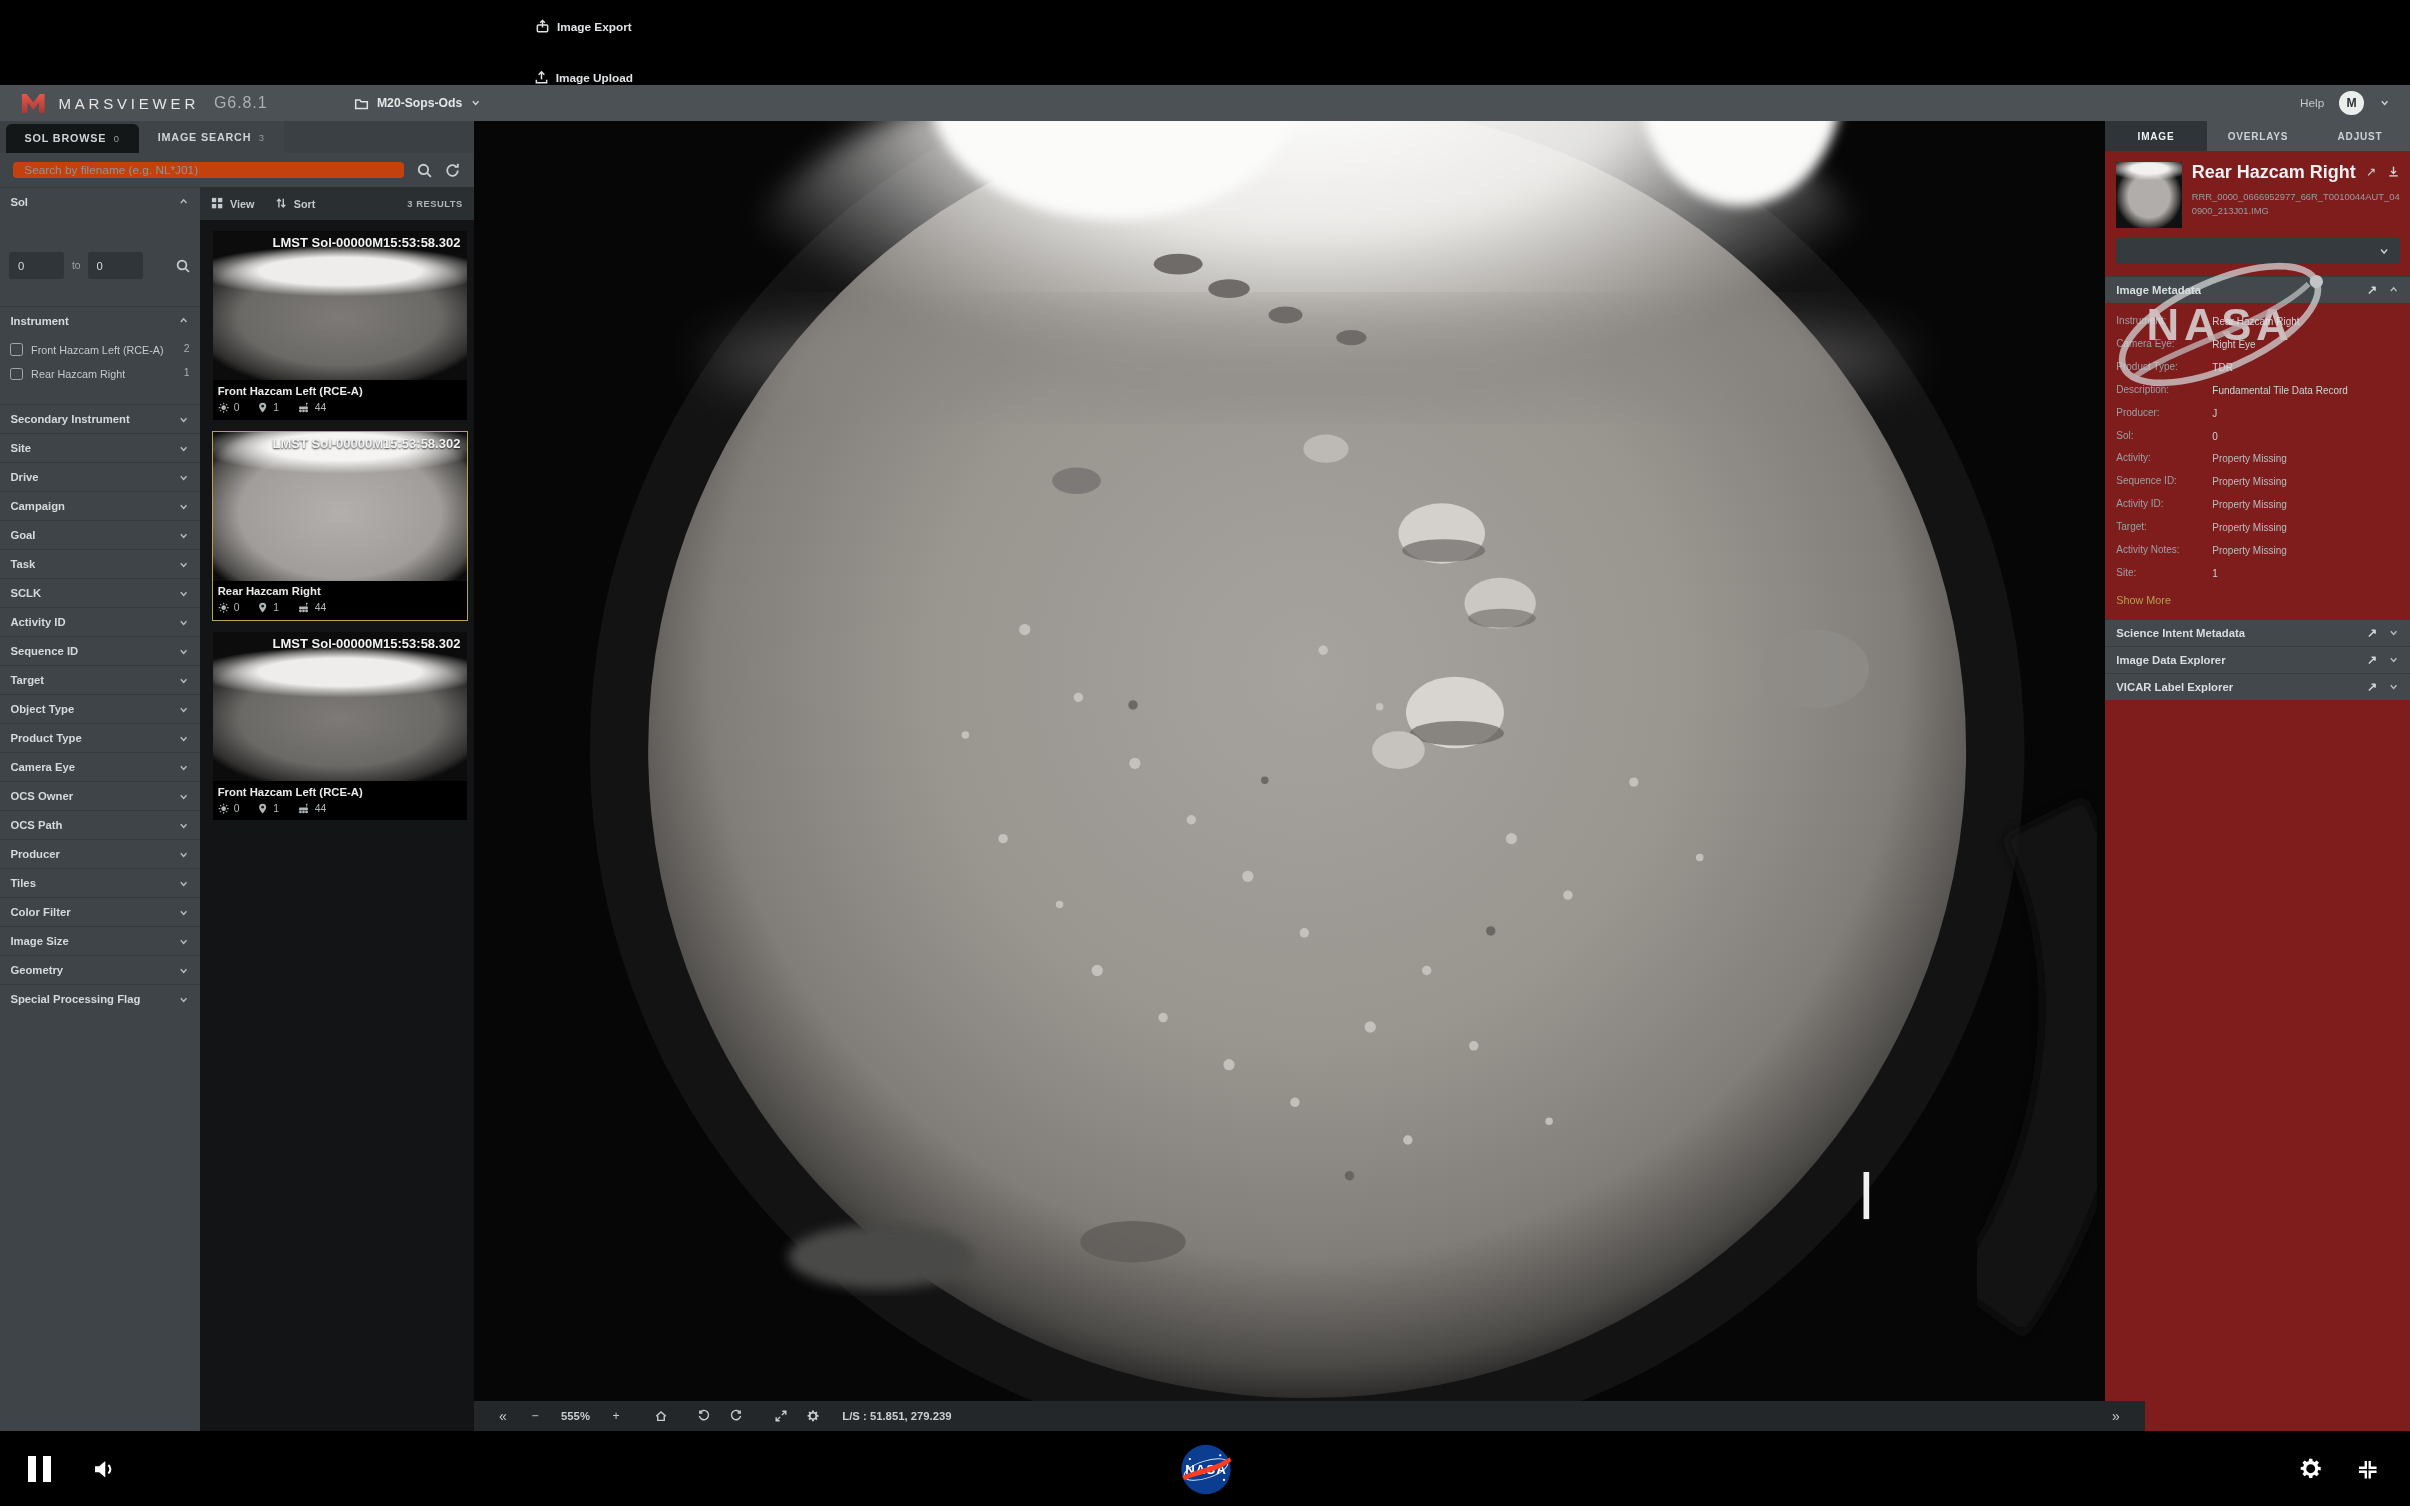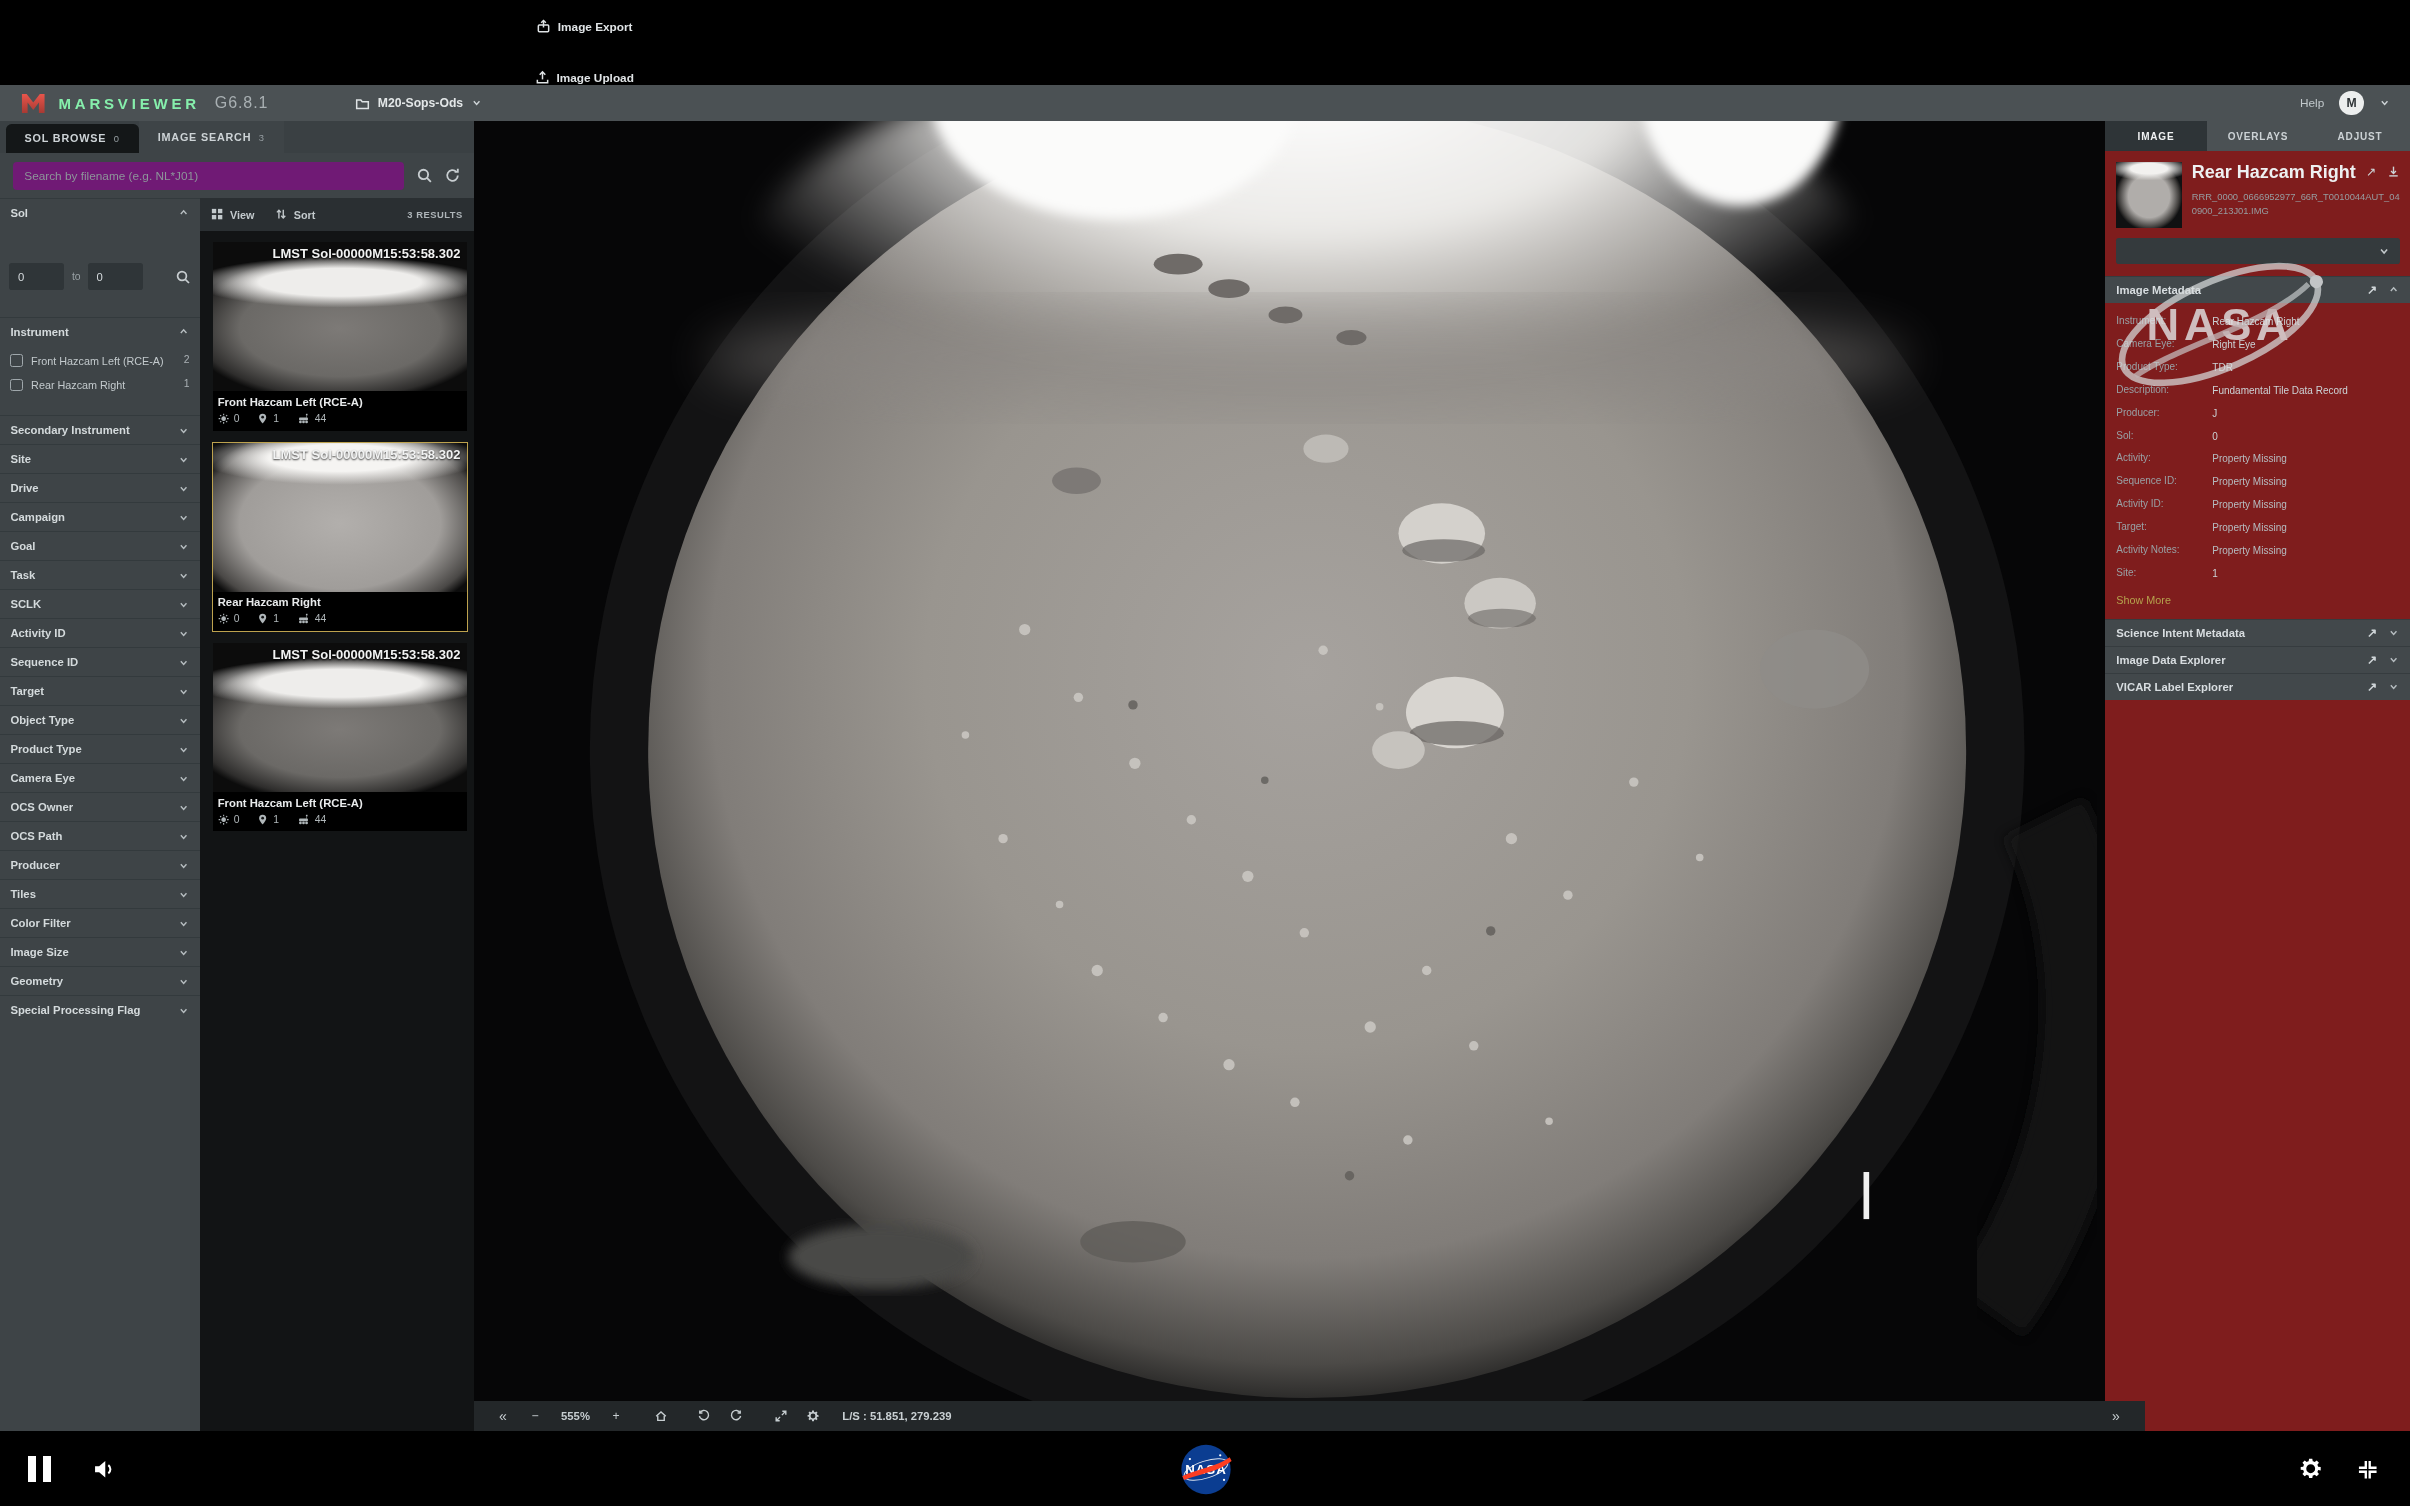--- a/index.html
+++ b/index.html
@@ -3,21 +3,21 @@
 <meta charset="utf-8">
 <style>
   * { box-sizing: border-box; margin: 0; padding: 0; }
   html,body { background:#000; font-family:"Liberation Sans", sans-serif; }
   .stage { position:relative; width:2411px; height:1507px; background:#000; overflow:hidden; }
 
   
   .topbar { position:absolute; left:0; top:85px; width:100%; height:36px; background:#4b5154;
             display:flex; align-items:center; padding:0 21px; color:#e3e7e8; }
   .logo-mark { width:24.5px; height:21px; margin-right:13px; }
-  .logo-text { font-size:15px; font-weight:bold; letter-spacing:3.8px; color:#86efac; }
+  .logo-text { font-size:15px; font-weight:normal; letter-spacing:3.8px; color:#e5e5e5; }
   .version { font-size:16px; color:#a9b0b3; margin-left:15px; letter-spacing:0.9px; }
   .workspace { display:flex; align-items:center; gap:7.5px; margin-left:87px; font-size:12.2px; font-weight:bold; cursor:pointer; }
   .tb-actions { display:flex; align-items:center; gap:36px; margin-left:53px;flex-direction:column; }
   .tb-btn { display:flex; align-items:center; gap:6.6px; font-size:11.8px; font-weight:600; color:#e0e4e6; cursor:pointer; }
   .tb-right { margin-left:auto; display:flex; align-items:center; gap:15px; }
   .help { font-size:11.8px; color:#c2c9cc; }
   .avatar { width:24.5px; height:24.5px; border-radius:50%; background:#eceeee; color:#2e3336;
             display:flex; align-items:center; justify-content:center; font-size:12.2px; font-weight:bold; }
   .icon { display:inline-flex; }
   .icon svg { display:block; }
@@ -25,21 +25,21 @@
   
   .leftpane { position:absolute; left:0; top:121px; width:474px; bottom:76px; background:#3e4447;
               display:flex; flex-direction:column; }
   .lp-tabs { height:32px; display:flex; align-items:stretch; background:#3a4043; flex:none; }
   .lp-tab { display:flex; align-items:center; gap:7.5px; padding:0 19px; font-size:10.8px; font-weight:bold;
             letter-spacing:0.8px; color:#cdd3d6; cursor:pointer; }
   .lp-tab .cnt { font-size:9.4px; color:#979fa3; font-weight:normal; }
   .lp-tab.inactive { background:#141718; border-radius:5.6px 5.6px 0 0; margin-left:5.6px; margin-top:2.8px; }
   .lp-tab.active { background:#3e4447; }
   .searchrow { display:flex; align-items:center; gap:11.3px; padding:8.5px 13px 8.5px 13px; flex:none; }
-  .searchbox { flex:1; height:28px; background:#701a75; border:none; border-radius:3.8px; padding:0 11.3px;
+  .searchbox { flex:1; height:16px; background:#c2410c; border:none; border-radius:3.8px; padding:0 11.3px;
                font-size:11.8px; color:#dfe3e5; font-family:"Liberation Sans",sans-serif; }
   .searchbox::placeholder { color:#8d959a; }
   .chiprow { padding:3.8px 13px 11.3px; flex:none; }
   .chip { display:inline-flex; align-items:center; gap:7.5px; background:#7f6570; border-radius:3.8px;
           padding:4.7px 9.4px; font-size:10.8px; color:#ecd2d9; cursor:pointer; }
   .chip b { color:#fdfdfd; }
   .chip .x { font-size:11.3px; color:#f4e2e7; }
   .lp-cols { display:flex; flex:1; min-height:0; }
   .filters { width:200px; flex:none; overflow:hidden; background:#3e4447; }
   .fsec-h { height:29px; display:flex; align-items:center; padding:0 10.4px; border-top:0.9px solid #333a3d;

